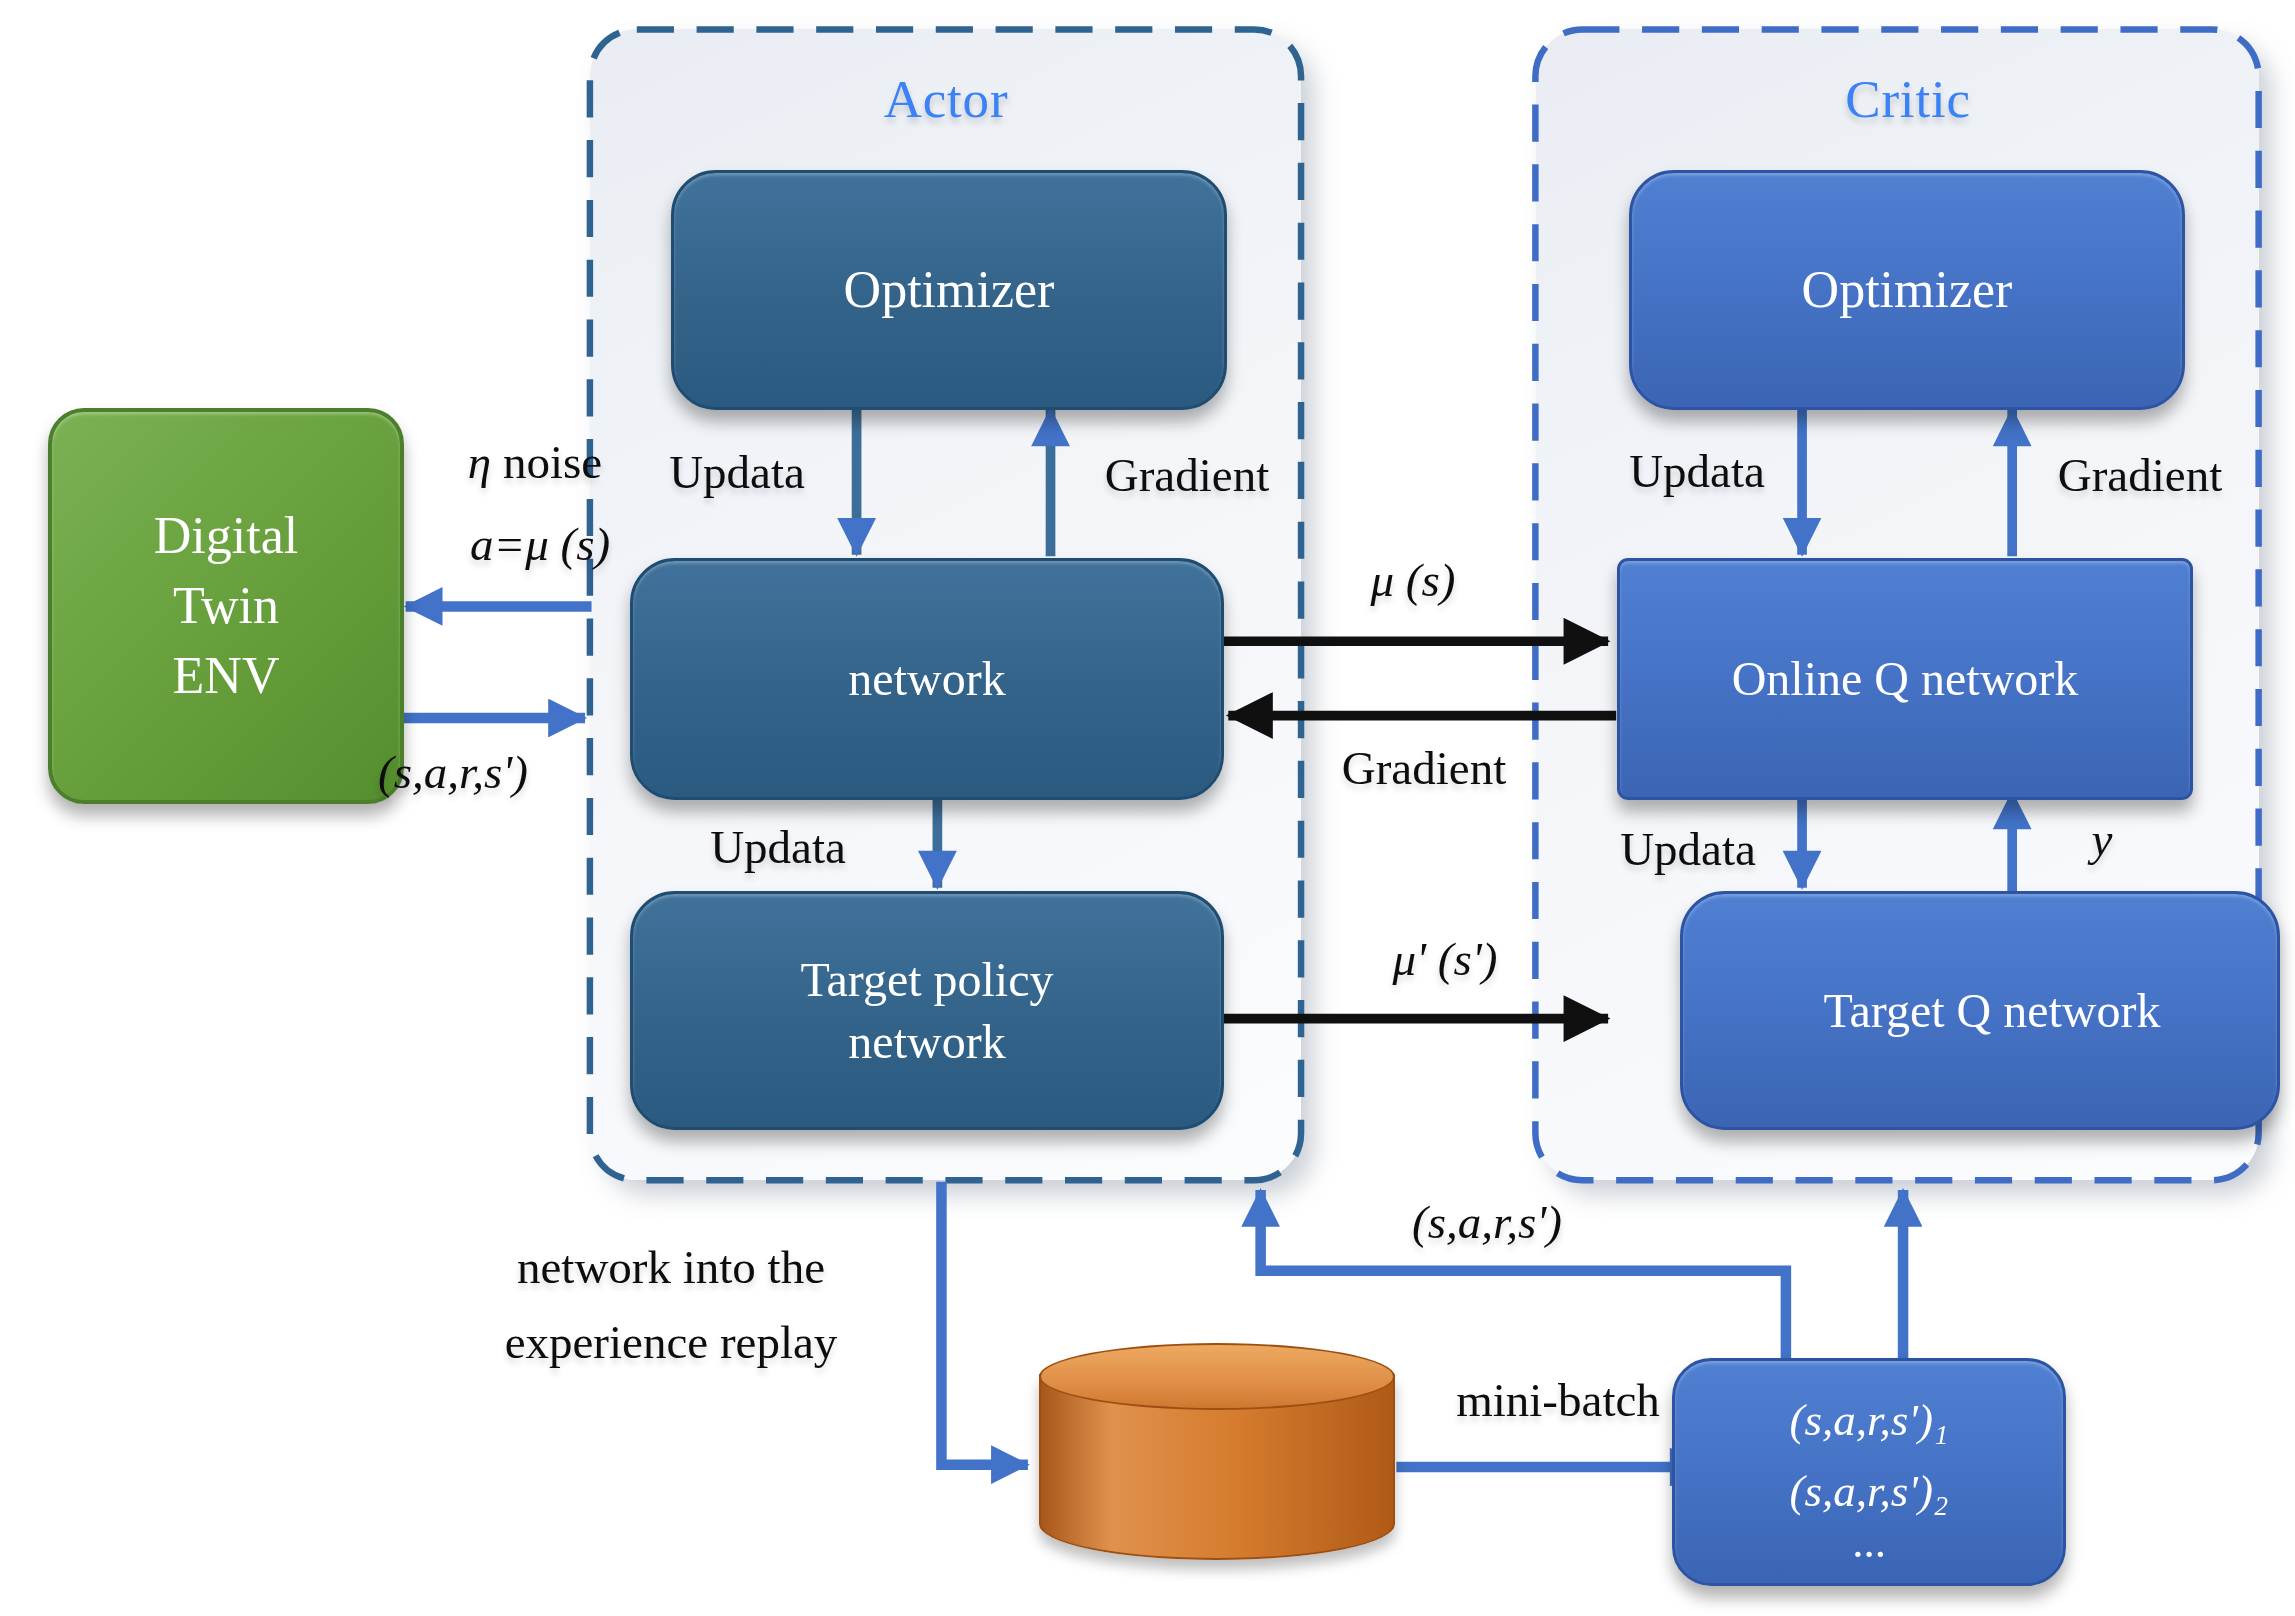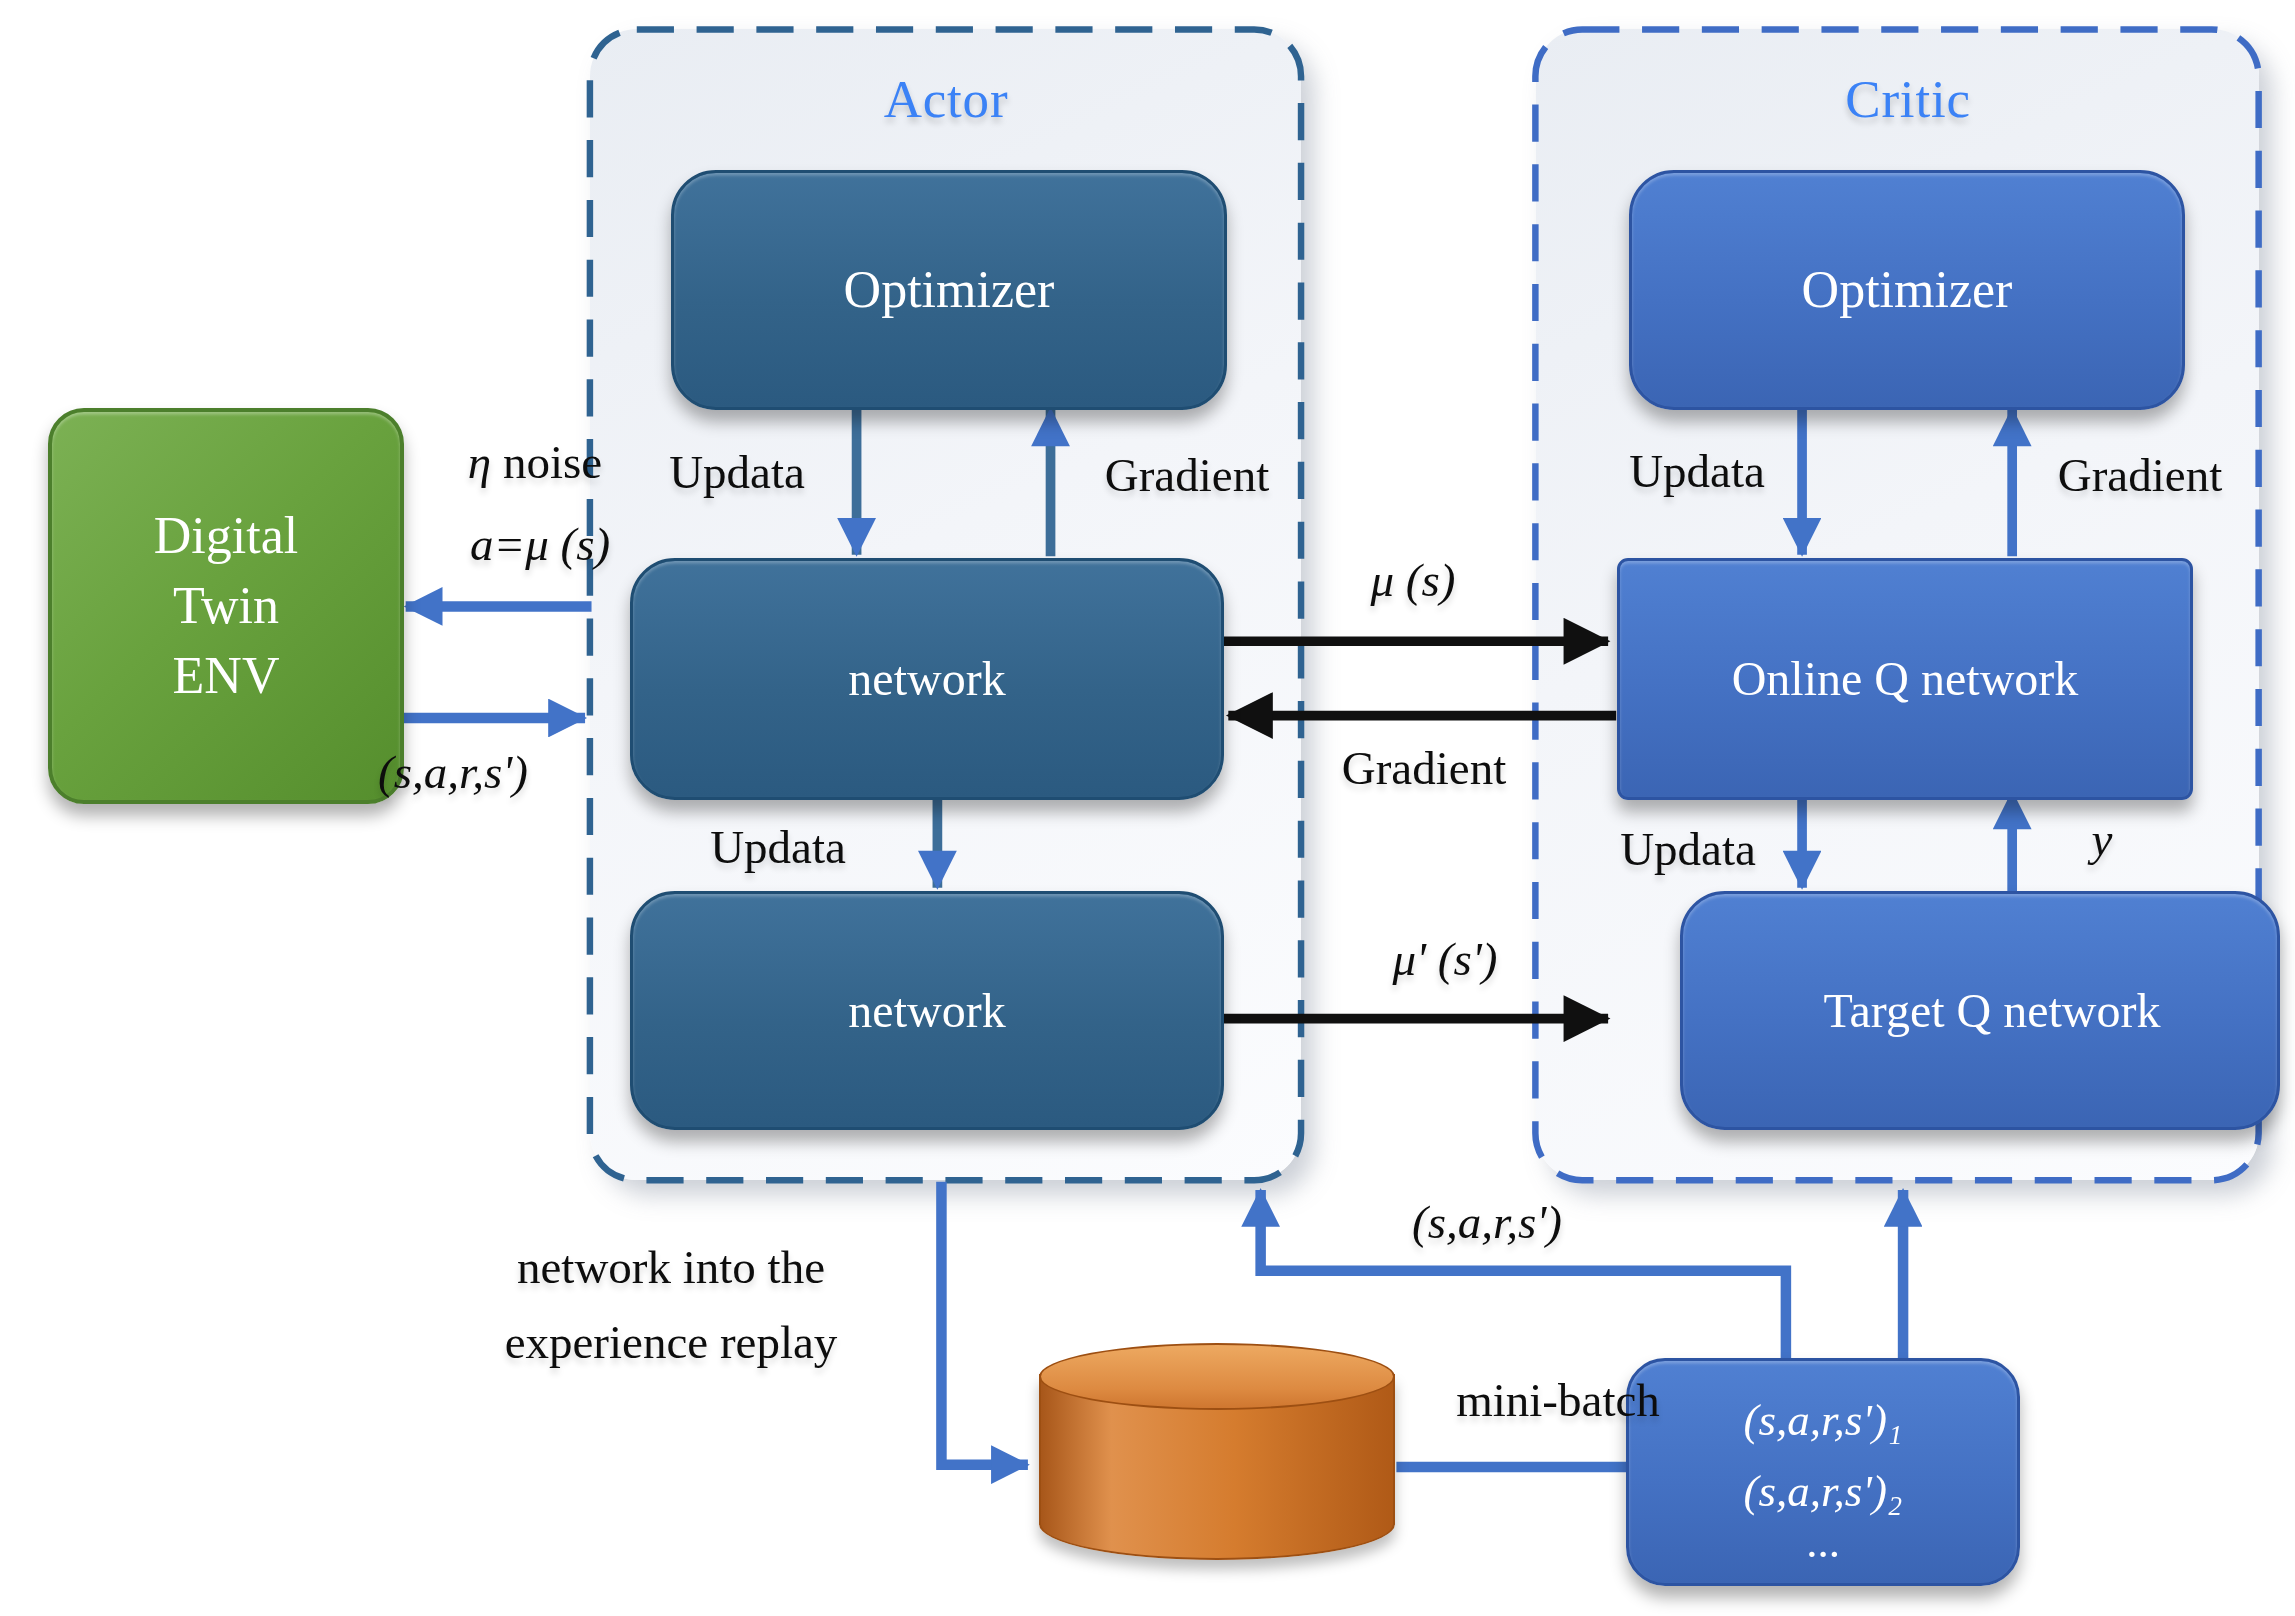--- a/index.html
+++ b/index.html
@@ -124,20 +124,21 @@
   <div>ENV</div>
 </div>
 
 <div class="node actor-node" style="left:671px;top:170px;width:550px;height:234px;">
   <div class="node-label" style="font-size:52px;">Optimizer</div>
 </div>
 <div class="node actor-node" style="left:630px;top:558px;width:588px;height:236px;">
   <div class="node-label">network</div>
 </div>
 <div class="node actor-node" style="left:630px;top:891px;width:588px;height:233px;">
+  <div class="node-label">Target policy</div>
   <div class="node-label">network</div>
 </div>
 
 <div class="node critic-node" style="left:1629px;top:170px;width:550px;height:234px;">
   <div class="node-label" style="font-size:52px;">Optimizer</div>
 </div>
 <div class="node critic-node" style="left:1617px;top:558px;width:570px;height:236px;border-radius:11px;">
   <div class="node-label">Online Q network</div>
 </div>
 <div class="node critic-node" style="left:1680px;top:891px;width:570px;height:233px;padding-left:24px;">
@@ -166,18 +167,18 @@
 <div class="lbl" style="left:671px;top:1267px;">network into the</div>
 <div class="lbl" style="left:671px;top:1342px;">experience replay</div>
 <div class="lbl" style="left:1558px;top:1400px;">mini-batch</div>
 <div class="lbl math" style="left:1487px;top:1222px;">(s,a,r,s')</div>
 
 <div class="cyl" style="left:1039px;top:1343px;width:356px;height:217px;">
   <div class="cyl-body"></div>
   <div class="cyl-top"></div>
 </div>
 
-<div class="node critic-node batch" style="left:1626px;top:1358px;width:388px;height:222px;border-radius:39px;">
+<div class="node critic-node batch" style="left:1672px;top:1358px;width:388px;height:222px;border-radius:39px;">
   <div>(s,a,r,s')₁</div>
   <div>(s,a,r,s')₂</div>
   <div style="font-style:normal;line-height:0.6;">...</div>
 </div>
 
 
 </body></html>

